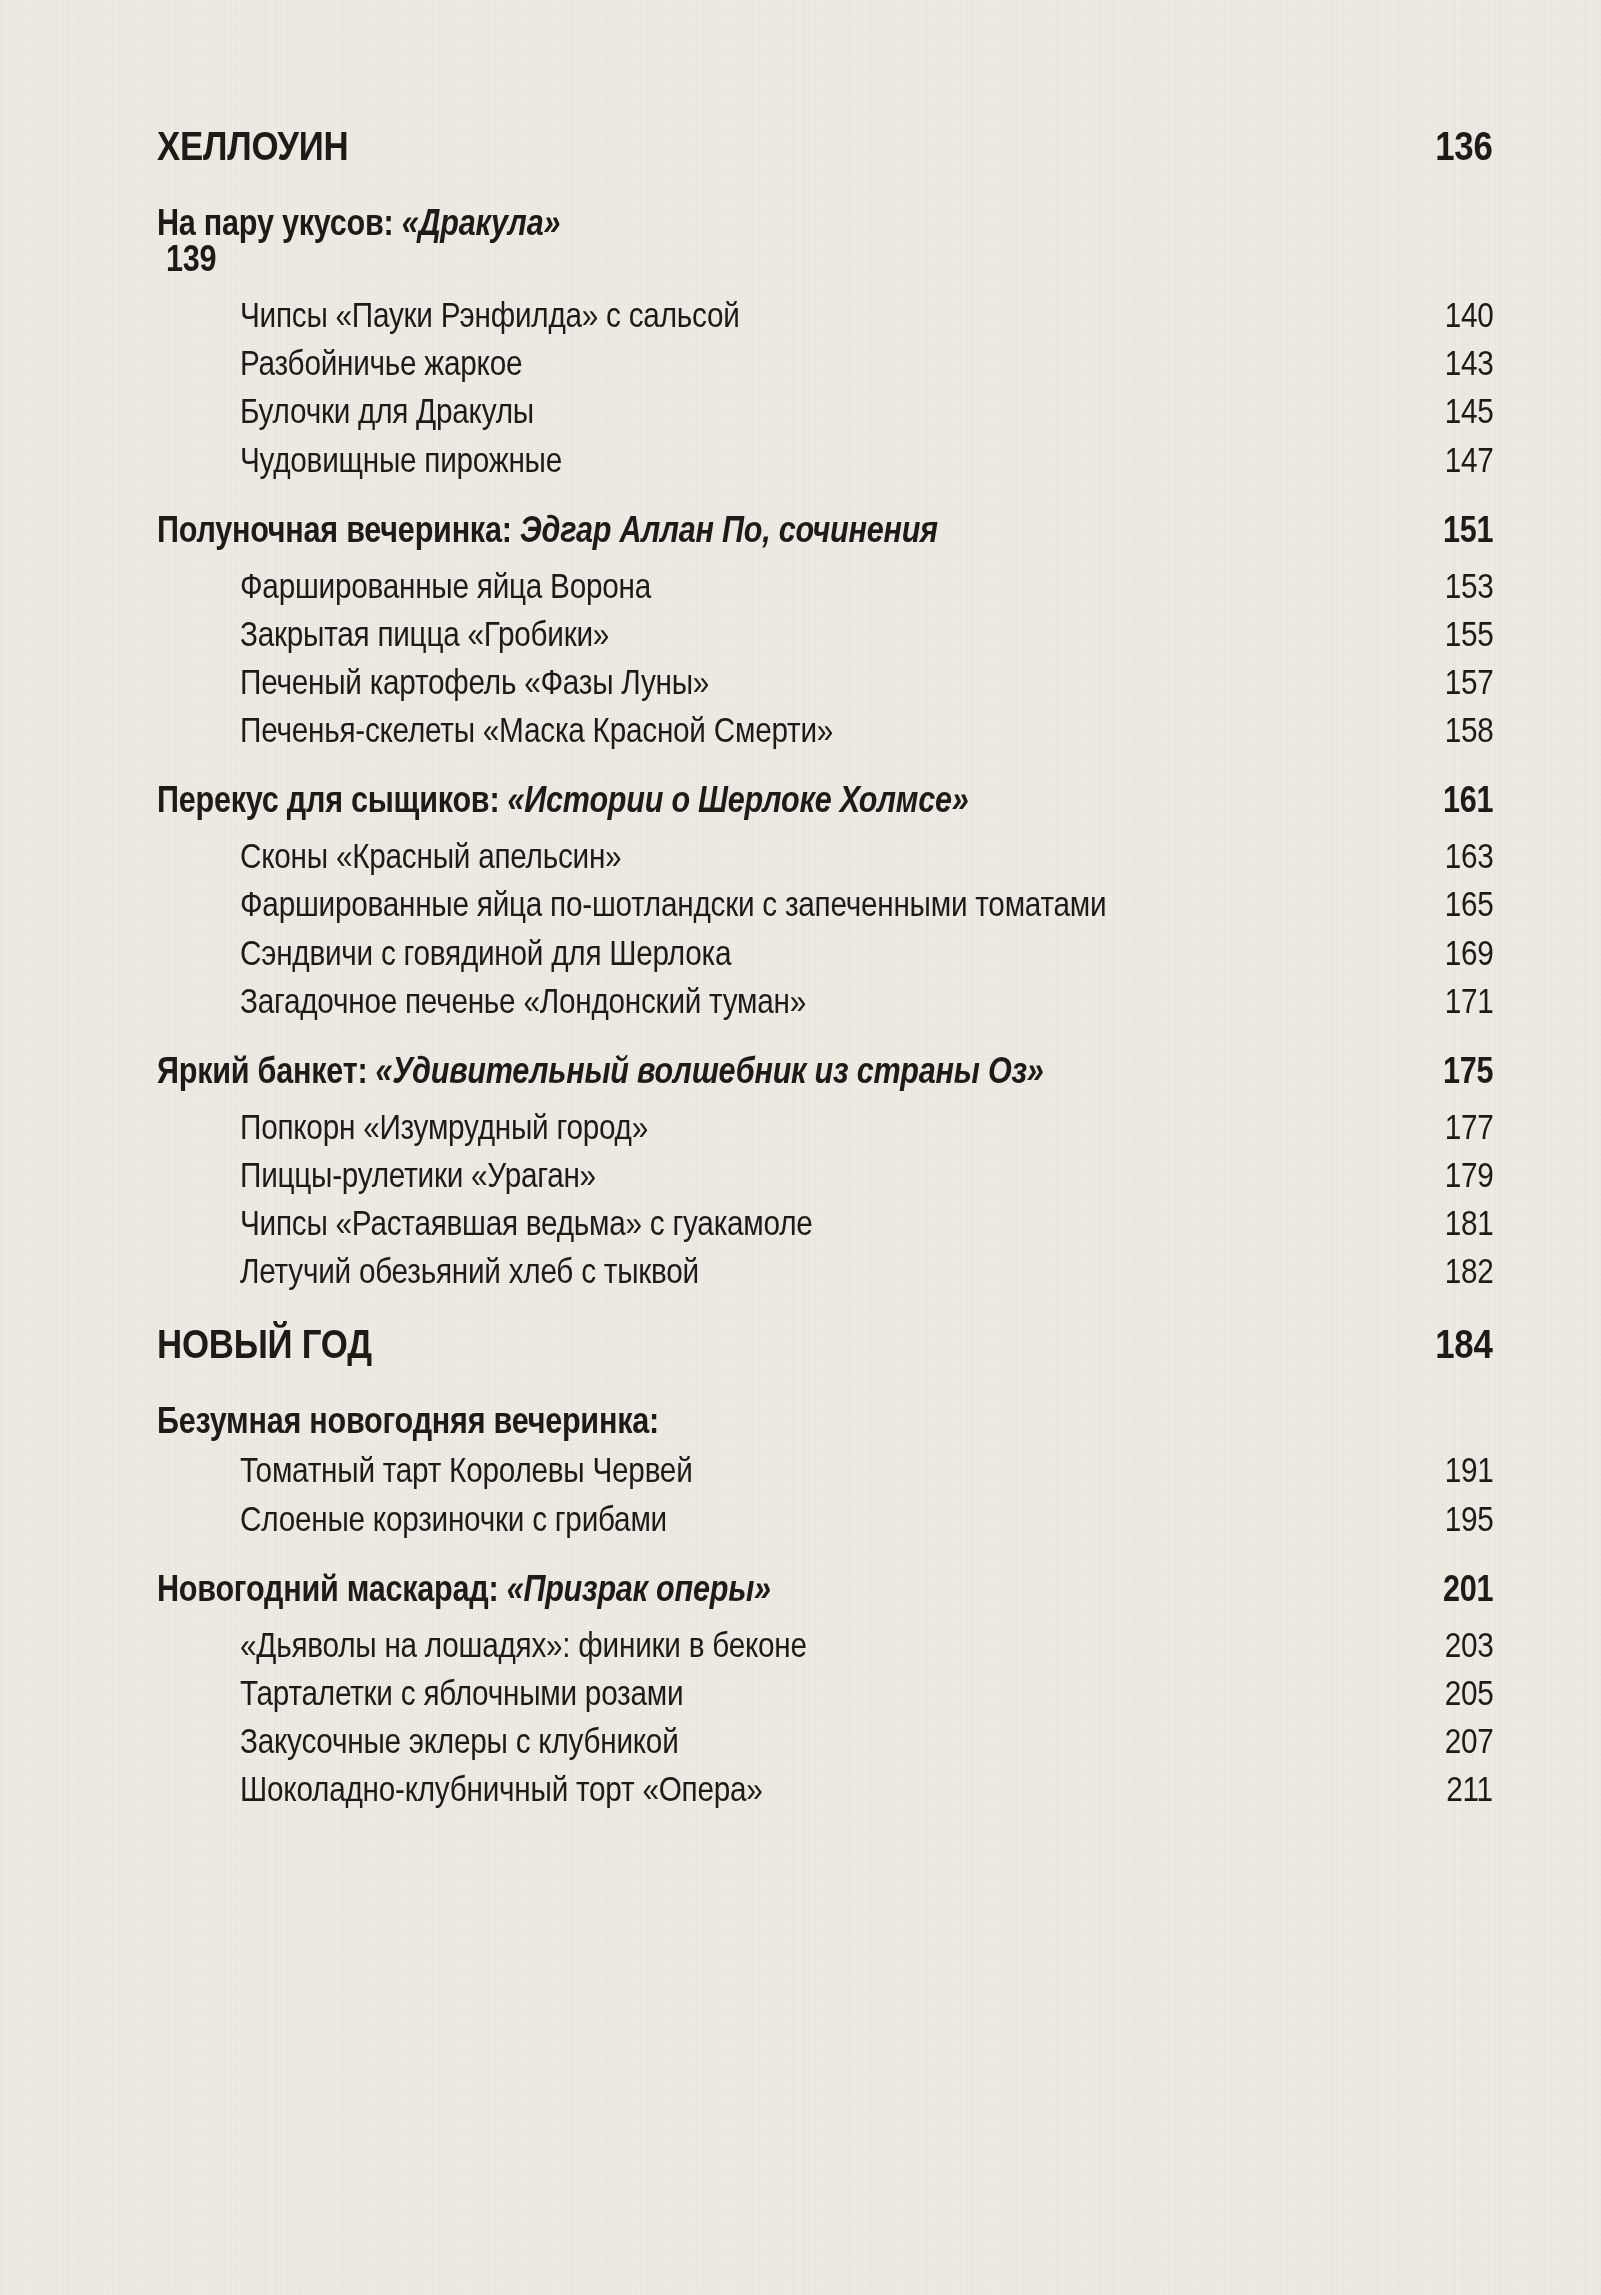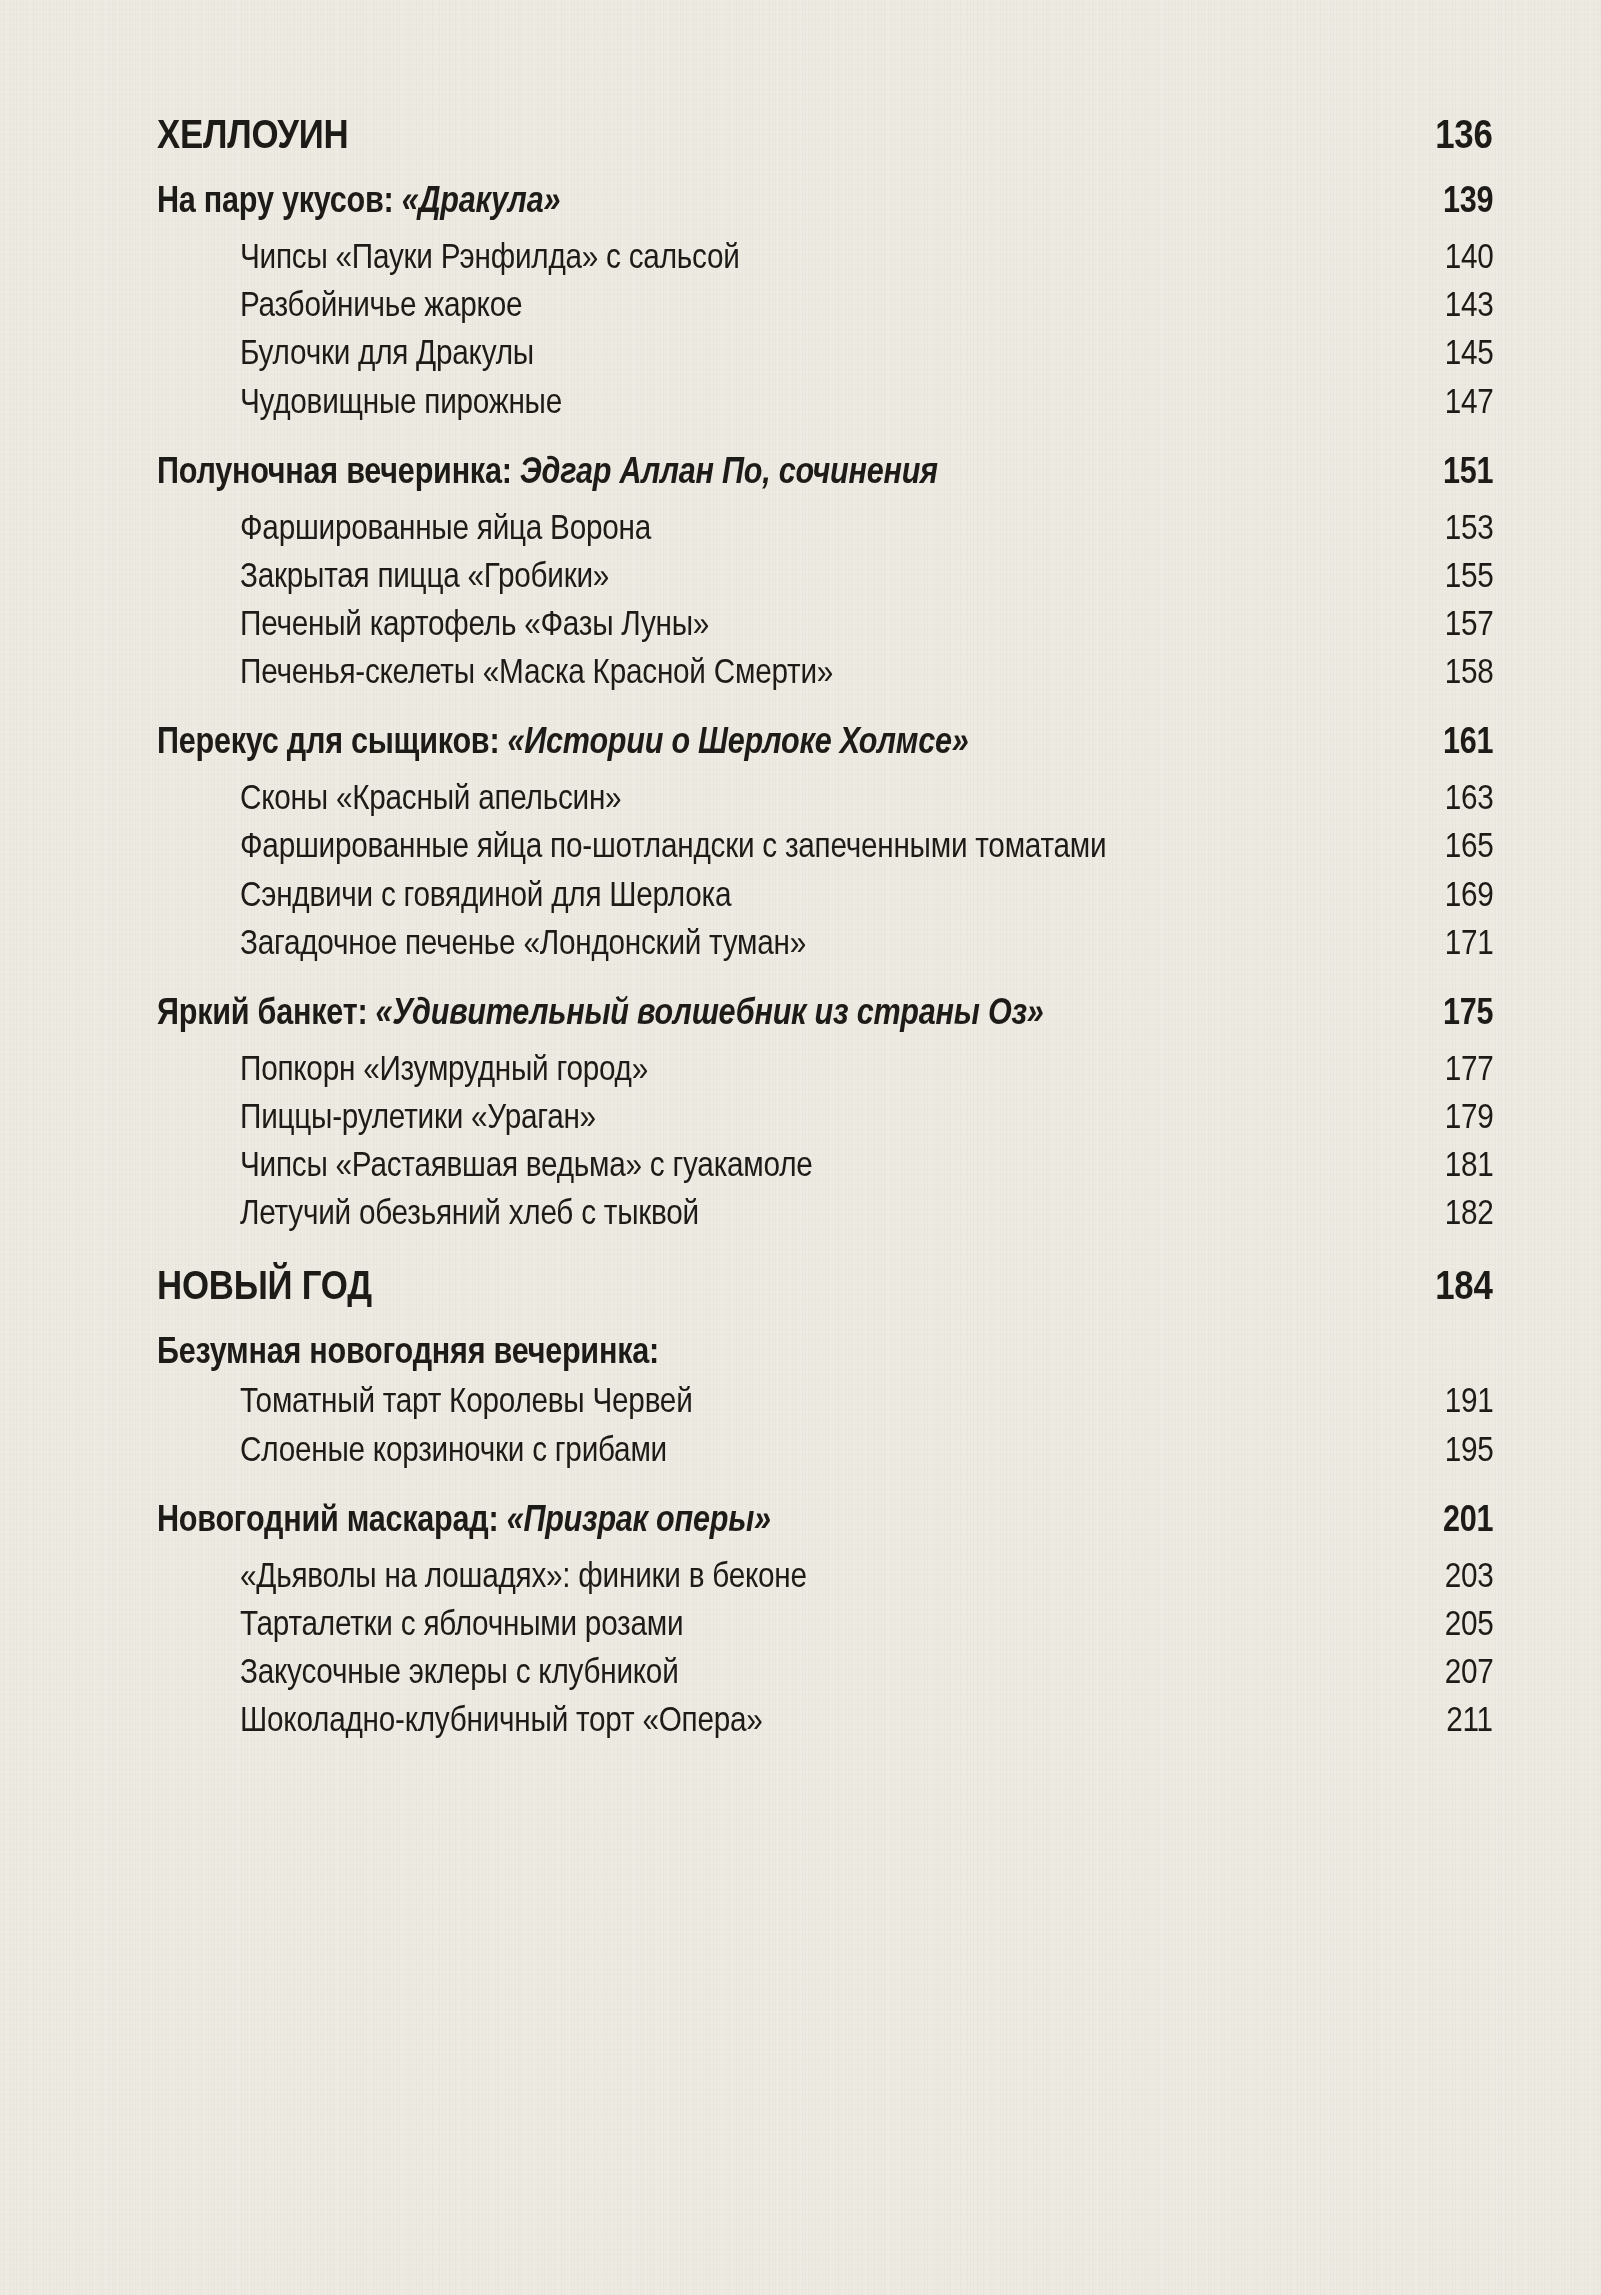--- a/index.html
+++ b/index.html
@@ -29,23 +29,23 @@
   
   .t { display: inline-block; transform: scaleX(0.85); transform-origin: 0 50%; letter-spacing: -0.3px; white-space: nowrap; }
   .n { display: inline-block; transform: scaleX(0.85); transform-origin: 100% 50%; letter-spacing: -0.3px; }
   .it { font-style: italic; }
 
   .sec .t, .sec .n { font-size: 41px; line-height: 41px; font-weight: 700; }
   .grp .t, .grp .n { font-size: 36px; line-height: 36px; font-weight: 700; }
   .item .t, .item .n { font-size: 35px; line-height: 35px; font-weight: 400; }
 
   .sec       { margin-top: 36px; }
-  .sec.first { margin-top: 0; }
+  .sec.first { margin-top: 12px; }
   .grp       { margin-top: 35px; }
-  .grp.after-sec { margin-top: 27px; }
+  .grp.after-sec { margin-top: 38px; flex-direction: column; }
   .grp.line2 { margin-top: 9px; padding-left: 37px; }
   .item       { margin-top: 13.2px; padding-left: 83px; }
   .item.first { margin-top: 20px; }
 </style>
 </head>
 <body>
 
 <div class="page">
 
   <div class="row sec first">

